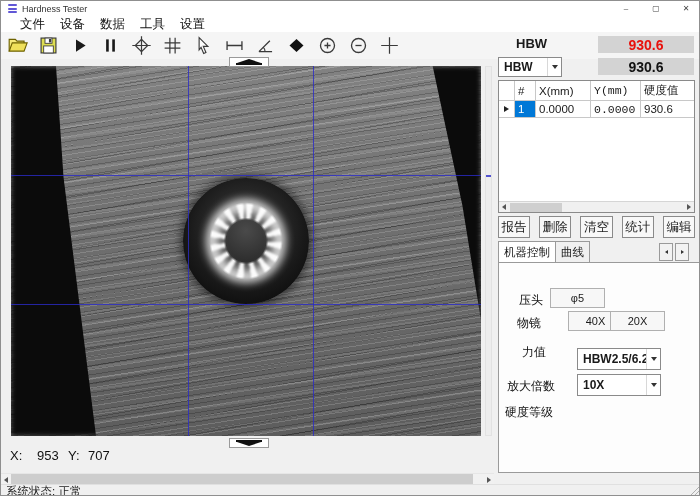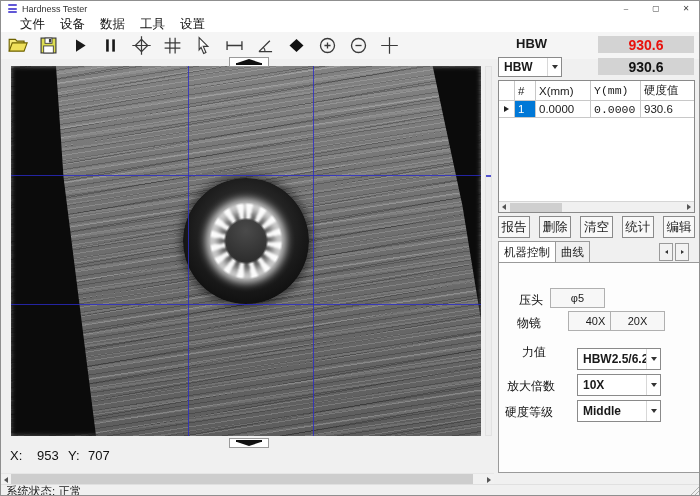--- a/index.html
+++ b/index.html
@@ -352,21 +352,15 @@
 
     <span class="fld-label" style="left:8px;top:115px">放大倍数</span>
     <div class="combo panel-combo" style="top:111px">
       <span class="txt">10X</span>
       <span class="dd">
           <span class="tri-dn"></span>
         </span>
     </div>
 
     <span class="fld-label" style="left:6px;top:141px">硬度等级</span>
-    <div class="combo panel-combo" style="top:137px">
-      <span class="txt">Middle</span>
-      <span class="dd">
-          <span class="tri-dn"></span>
-        </span>
-    </div>
   </div>
 
 </div>
 
 </body></html>

